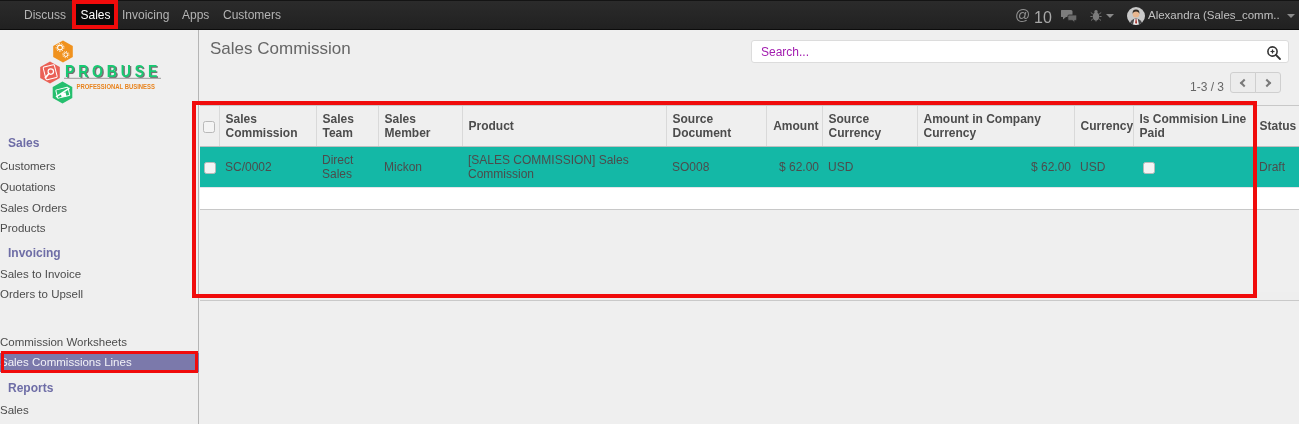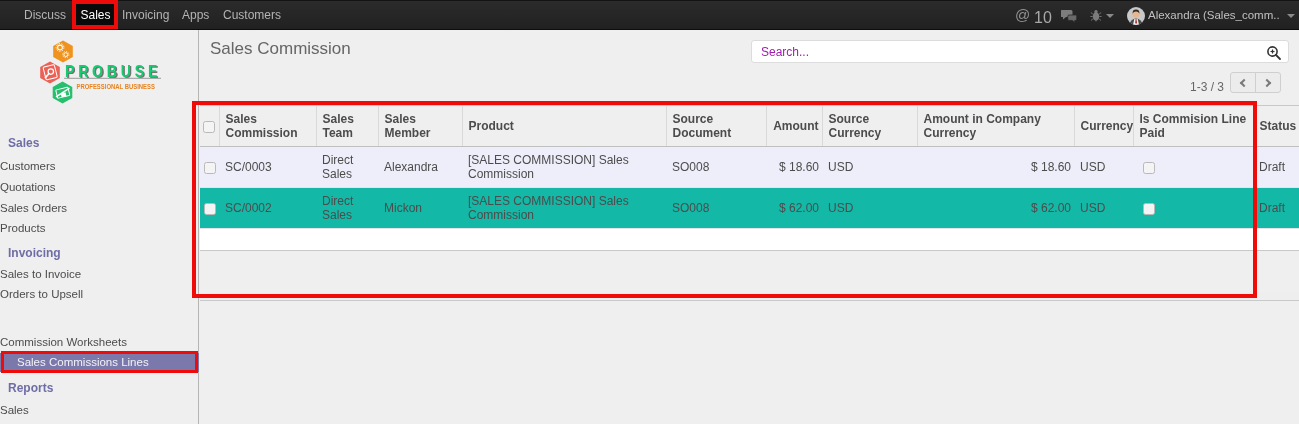--- a/index.html
+++ b/index.html
@@ -22,21 +22,21 @@
 .caret1 { position:absolute; left:1106px; top:13px; }
 .avatar { position:absolute; left:1127px; top:6px; width:18px; height:18px; border-radius:50%; overflow:hidden; }
 .uname { position:absolute; left:1148px; top:0; height:30px; line-height:29px; font-size:11.5px; color:#c0c0c0; }
 .caret2 { position:absolute; left:1287px; top:13px; }
 .caret { width:0; height:0; border-left:4px solid transparent; border-right:4px solid transparent; border-top:4px solid #8a8a8a; }
 
 
 .sidebar { position:absolute; left:0; top:30px; width:199px; height:394px; background:#efefef; border-right:1px solid #b5b5b5; z-index:5; }
 .nav-item { position:absolute; left:0; width:199px; height:17px; line-height:17px; font-size:11.5px; color:#4c4c4c; white-space:nowrap; }
 .nav-head { position:absolute; left:0; width:199px; height:17px; line-height:17px; font-size:12px; font-weight:bold; color:#6e6da6; padding-left:8px; white-space:nowrap; }
-.nav-sel { position:absolute; left:0; top:323px; width:199px; height:19px; line-height:19px; background:#7b79ab; color:#f2f2f7; font-size:11.5px; padding-left:17px; }
+.nav-sel { position:absolute; left:0; top:323px; width:199px; height:19px; line-height:19px; background:#7b79ab; color:#f2f2f7; font-size:11.5px; padding-left:0; }
 
 
 .content { position:absolute; left:200px; top:30px; width:1099px; height:394px; background:#efefef; }
 .title { position:absolute; left:210px; top:39px; font-size:17px; color:#666; z-index:6;}
 .searchbox { position:absolute; left:751px; top:40px; width:538px; height:23px; background:#fff; border:1px solid #dcdcdc; border-radius:3px; z-index:6; }
 .searchbox .ph { position:absolute; left:9px; top:4px; font-size:12px; color:#a21caf; }
 .pager-txt { position:absolute; left:1152px; top:80px; width:72px; text-align:right; font-size:12px; color:#666; z-index:6; }
 .pager-btns { position:absolute; left:1230px; top:72px; width:52px; height:21px; z-index:6; }
 .pbtn { position:absolute; top:0; width:26px; height:21px; background:#ececec; border:1px solid #cfcfcf; }
 .pbtn.l { left:0; border-radius:3px 0 0 3px; }
@@ -195,34 +195,20 @@
   <th>Source Document</th>
   <th class="num">Amount</th>
   <th>Source Currency</th>
   <th>Amount in Company Currency</th>
   <th>Currency</th>
   <th>Is Commision Line Paid</th>
   <th>Status</th>
 </tr>
 </thead>
 <tbody>
-<tr class="odd">
-  <td class="cbcell"><span class="cb"></span></td>
-  <td>SC/0003</td>
-  <td>Direct Sales</td>
-  <td>Alexandra</td>
-  <td>[SALES COMMISSION] Sales Commission</td>
-  <td>SO008</td>
-  <td class="num">$ 18.60</td>
-  <td>USD</td>
-  <td class="num">$ 18.60</td>
-  <td>USD</td>
-  <td><span class="cb" style="margin-left:4px;"></span></td>
-  <td>Draft</td>
-</tr>
 <tr class="even">
   <td class="cbcell"><span class="cb"></span></td>
   <td>SC/0002</td>
   <td>Direct Sales</td>
   <td>Mickon</td>
   <td>[SALES COMMISSION] Sales Commission</td>
   <td>SO008</td>
   <td class="num">$ 62.00</td>
   <td>USD</td>
   <td class="num">$ 62.00</td>

